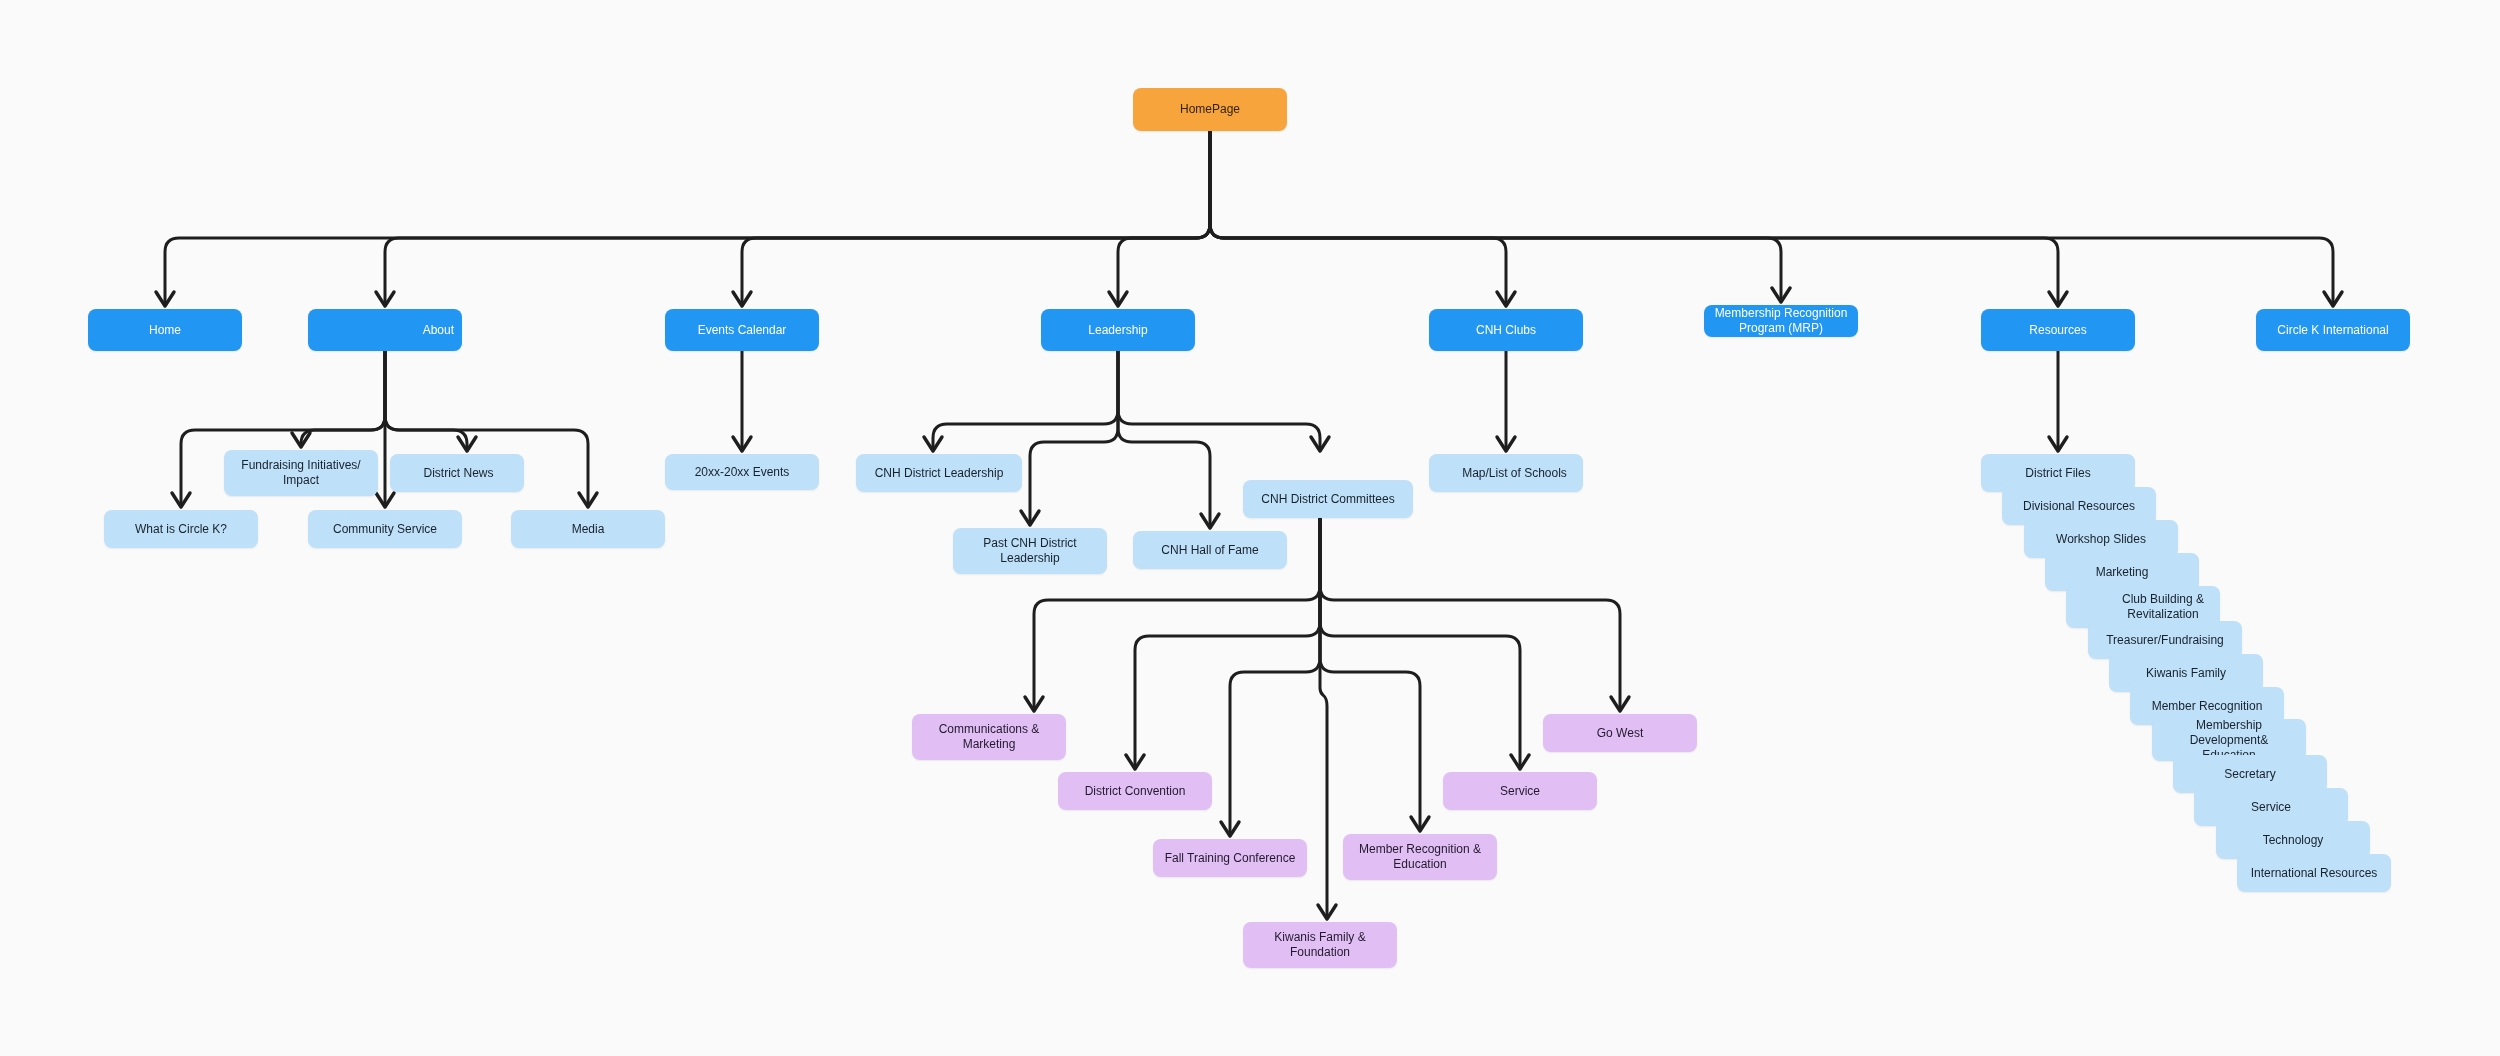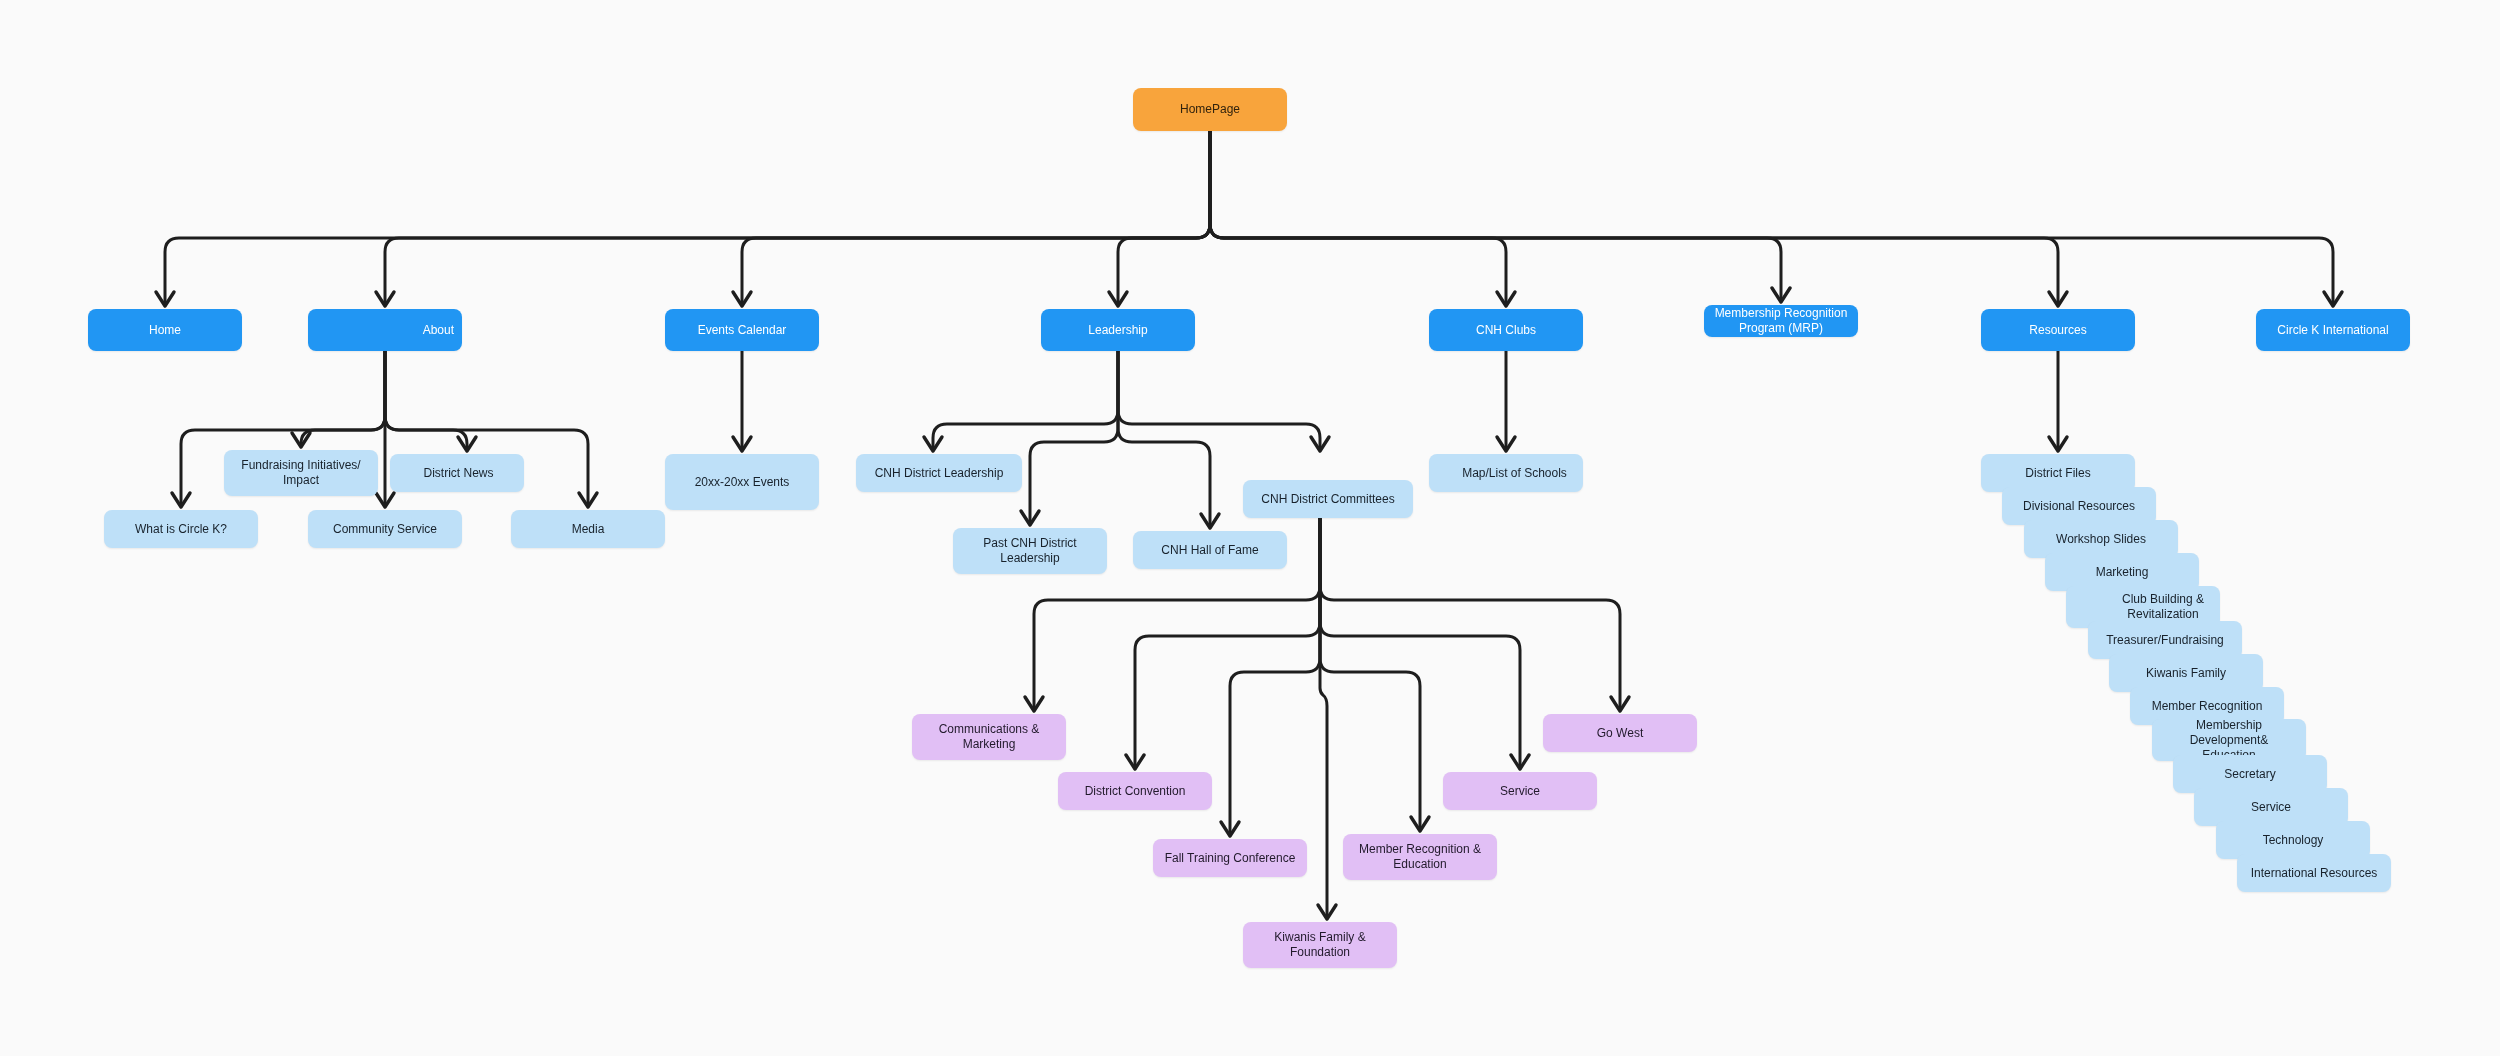--- a/index.html
+++ b/index.html
@@ -101,21 +101,21 @@
       <div class="node node-primary" style="left: 1704px; top: 305px; width: 154px; height: 32px;"><span>Membership Recognition
 Program (MRP)</span></div>
       <div class="node node-primary" style="left: 1981px; top: 309px; width: 154px; height: 42px;"><span>Resources</span></div>
       <div class="node node-primary" style="left: 2256px; top: 309px; width: 154px; height: 42px;"><span>Circle K International</span></div>
       <div class="node node-secondary" style="left: 224px; top: 450px; width: 154px; height: 46px;"><span>Fundraising Initiatives/
 Impact</span></div>
       <div class="node node-secondary" style="left: 390px; top: 454px; width: 134px; height: 38px; padding-left: 11px;"><span>District News</span></div>
       <div class="node node-secondary" style="left: 104px; top: 510px; width: 154px; height: 38px;"><span>What is Circle K?</span></div>
       <div class="node node-secondary" style="left: 308px; top: 510px; width: 154px; height: 38px;"><span>Community Service</span></div>
       <div class="node node-secondary" style="left: 511px; top: 510px; width: 154px; height: 38px;"><span>Media</span></div>
-      <div class="node node-secondary" style="left: 665px; top: 454px; width: 154px; height: 56px;"><span>20xx-20xx Events</span></div>
+      <div class="node node-secondary" style="left: 665px; top: 454px; width: 154px; height: 36px;"><span>20xx-20xx Events</span></div>
       <div class="node node-secondary" style="left: 856px; top: 454px; width: 166px; height: 38px;"><span>CNH District Leadership</span></div>
       <div class="node node-secondary" style="left: 1243px; top: 480px; width: 170px; height: 38px;"><span>CNH District Committees</span></div>
       <div class="node node-secondary" style="left: 953px; top: 528px; width: 154px; height: 46px;"><span>Past CNH District
 Leadership</span></div>
       <div class="node node-secondary" style="left: 1133px; top: 531px; width: 154px; height: 38px;"><span>CNH Hall of Fame</span></div>
       <div class="node node-secondary" style="left: 1429px; top: 454px; width: 154px; height: 38px; padding-left: 25px;"><span>Map/List of Schools</span></div>
       <div class="node node-committee" style="left: 912px; top: 714px; width: 154px; height: 46px;"><span>Communications &amp;
 Marketing</span></div>
       <div class="node node-committee" style="left: 1058px; top: 772px; width: 154px; height: 38px;"><span>District Convention</span></div>
       <div class="node node-committee" style="left: 1153px; top: 839px; width: 154px; height: 38px;"><span>Fall Training Conference</span></div>

